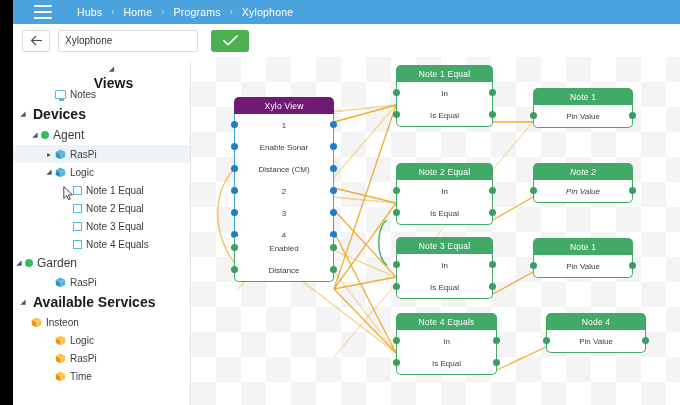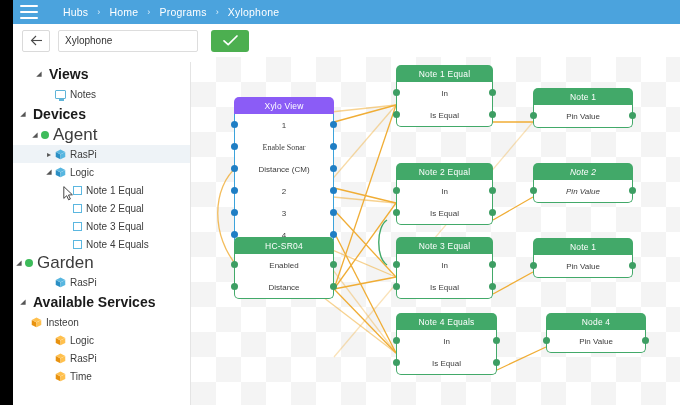--- a/index.html
+++ b/index.html
@@ -24,20 +24,21 @@
     z-index: 40;
   }
 
   
   .topbar {
     position: absolute; left: 0; top: 0;
     width: 680px; height: 24px;
     background: #4ba3dd;
     display: flex; align-items: center;
     z-index: 30;
+    padding-left: 14px;
   }
   .hamburger {
     width: 18px; height: 14px;
     margin-left: 20px;
     display: flex; flex-direction: column; justify-content: space-between;
   }
   .hamburger span {
     display: block; height: 2px; width: 100%;
     background: #ffffff; border-radius: 1px;
   }
@@ -119,21 +120,21 @@
     display: flex; align-items: center; justify-content: center;
   }
   .tw-arrow.open::before { content: "\25E2"; }
   .tw-arrow.closed::before { content: "\25B8"; font-size: 8px; }
   .tw-arrow.blank::before { content: ""; }
 
   .tree-row.level-head .tw-label {
     font-size: 14px; font-weight: bold; color: #1a1a1a;
   }
   .tree-row.level-head { height: 22px; }
-  .tree-row.level-1 .tw-label { font-size: 17px; color: #3c3c3c; }
+  .tree-row.level-1 .tw-label { font-size: 12px; color: #3c3c3c; }
   .tree-row.level-1 { height: 20px; }
   .tree-row.level-2 .tw-label { font-size: 10px; color: #3c3c3c; }
   .tree-row.level-3 .tw-label { font-size: 10px; color: #3c3c3c; }
   .tw-label { padding-left: 4px; }
 
   .ic { flex: 0 0 auto; display: inline-flex; align-items: center; justify-content: center; }
   .ic-monitor {
     width: 11px; height: 9px;
     border: 1.4px solid #5fb4d8;
     border-radius: 1px;
@@ -204,21 +205,21 @@
     border-radius: 0 0 5px 5px;
     background: #fff;
   }
   .node-row {
     display: flex; align-items: center; justify-content: center;
     color: #3d3d3d;
     font-size: 8px;
     position: relative;
   }
 
-  .node.blue .node-head { background: #8b5cf6; }
+  .node.blue .node-head { background: #701a75; }
   .node.blue .node-body { border-color: #3ca3db; }
   .node.green .node-head { background: #42a969; }
   .node.green .node-body { border-color: #42a969; }
 
   .port {
     position: absolute;
     width: 7px; height: 7px;
     border-radius: 50%;
   }
   .port.blue { background: #1f7ec4; }
@@ -261,21 +262,21 @@
       <span>Xylophone</span>
     </div>
     <div class="confirm-btn">
       <svg width="17" height="13" viewBox="0 0 17 13">
         <path d="M2 6.8 L6.2 10.6 L15 2" fill="none" stroke="#ffffff" stroke-width="1.7" stroke-linecap="round" stroke-linejoin="round"></path>
       </svg>
     </div>
   </div>
 
   <div class="sidebar" id="sidebar-host">
-      <div class="tree-row level-head" style="padding-left: 20px;">
+      <div class="tree-row level-head" style="padding-left: 20px; flex-direction: column;">
         <span class="tw-arrow open"></span>
         <span class="tw-label">Views</span>
       </div>
       <div class="tree-row level-2" style="padding-left: 30px;">
         <span class="tw-arrow blank"></span>
         <span class="ic">
           <span class="ic-monitor"></span>
         </span>
         <span class="tw-label">Notes</span>
       </div>
@@ -462,21 +463,21 @@
 
     <div id="nodes-host">
         <div class="node blue" style="left: 43px; top: 40px; width: 100px;">
           <div class="node-head">Xylo View</div>
           <div class="node-body">
             <div class="node-row" style="height: 22px;">
               <span>1</span>
               <span class="port left blue" style="top: 7px;"></span>
               <span class="port right blue" style="top: 7px;"></span>
             </div>
-            <div class="node-row" style="height: 22px; font-family: Liberation Serif, serif;">
+            <div class="node-row" style="height: 22px;">
               <span>Enable Sonar</span>
               <span class="port left blue" style="top: 7px;"></span>
               <span class="port right blue" style="top: 7px;"></span>
             </div>
             <div class="node-row" style="height: 22px;">
               <span>Distance (CM)</span>
               <span class="port left blue" style="top: 7px;"></span>
               <span class="port right blue" style="top: 7px;"></span>
             </div>
             <div class="node-row" style="height: 22px;">
@@ -490,21 +491,20 @@
               <span class="port right blue" style="top: 7px;"></span>
             </div>
             <div class="node-row" style="height: 22px;">
               <span>4</span>
               <span class="port left blue" style="top: 7px;"></span>
               <span class="port right blue" style="top: 7px;"></span>
             </div>
           </div>
         </div>
         <div class="node green" style="left: 43px; top: 180px; width: 100px;">
-          <div class="node-head">HC-SR04</div>
           <div class="node-body">
             <div class="node-row" style="height: 22px;">
               <span>Enabled</span>
               <span class="port left green" style="top: 7px;"></span>
               <span class="port right green" style="top: 7px;"></span>
             </div>
             <div class="node-row" style="height: 22px;">
               <span>Distance</span>
               <span class="port left green" style="top: 7px;"></span>
               <span class="port right green" style="top: 7px;"></span>

